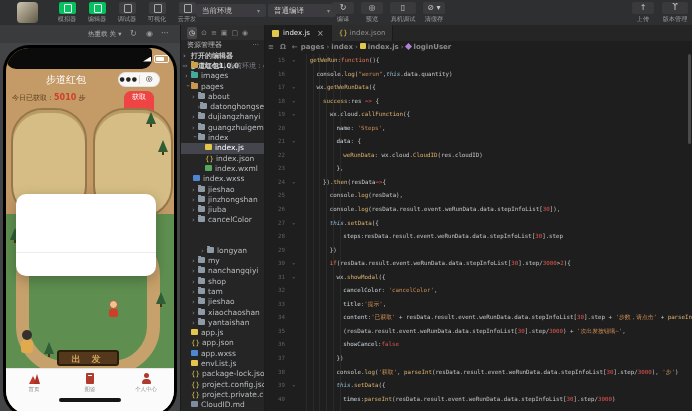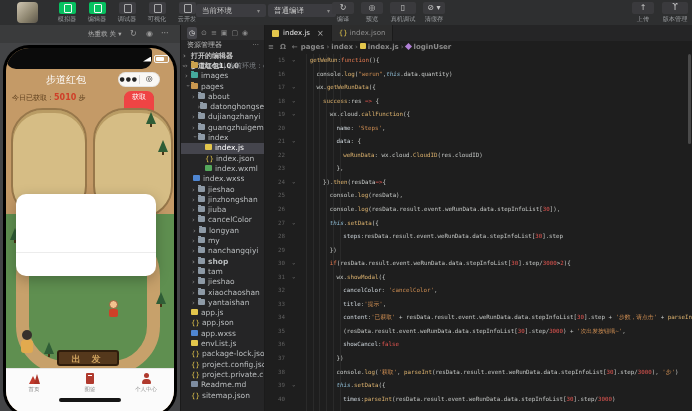--- a/index.html
+++ b/index.html
@@ -301,36 +301,36 @@
         <div class="trow" style="padding-left: 11px;"><span class="chev">›</span><span class="fico f-folder"></span><span>guangzhuigeming</span></div>
         <div class="trow" style="padding-left: 11px;"><span class="chev open">›</span><span class="fico f-folder"></span><span>index</span></div>
         <div class="trow sel" style="padding-left: 18px;"><span class="chev"> </span><span class="fico f-js"></span><span>index.js</span></div>
         <div class="trow" style="padding-left: 18px;"><span class="chev"> </span><span class="fico f-json">{}</span><span>index.json</span></div>
         <div class="trow" style="padding-left: 18px;"><span class="chev"> </span><span class="fico f-wxml"></span><span>index.wxml</span></div>
         <div class="trow" style="padding-left: 6px;"><span class="chev"> </span><span class="fico f-wxss"></span><span>index.wxss</span></div>
         <div class="trow" style="padding-left: 11px;"><span class="chev">›</span><span class="fico f-folder"></span><span>jieshao</span></div>
         <div class="trow" style="padding-left: 11px;"><span class="chev">›</span><span class="fico f-folder"></span><span>jinzhongshan</span></div>
         <div class="trow" style="padding-left: 11px;"><span class="chev">›</span><span class="fico f-folder"></span><span>jiuba</span></div>
         <div class="trow" style="padding-left: 11px;"><span class="chev">›</span><span class="fico f-folder"></span><span>cancelColor</span></div>
-        <div class="trow" style="padding-left: 12px;"><span class="chev">›</span><span class="fico f-folder"></span><span>longyan</span></div>
+        <div class="trow" style="padding-left: 20px; margin-top: 20px;"><span class="chev">›</span><span class="fico f-folder"></span><span>longyan</span></div>
         <div class="trow" style="padding-left: 11px;"><span class="chev">›</span><span class="fico f-folder"></span><span>my</span></div>
         <div class="trow" style="padding-left: 11px;"><span class="chev">›</span><span class="fico f-folder"></span><span>nanchangqiyi</span></div>
-        <div class="trow" style="padding-left: 11px; font-weight: bold;"><span class="chev">›</span><span class="fico f-folder"></span><span>shop</span></div>
+        <div class="trow" style="padding-left: 11px;"><span class="chev">›</span><span class="fico f-folder"></span><span>shop</span></div>
         <div class="trow" style="padding-left: 11px;"><span class="chev">›</span><span class="fico f-folder"></span><span>tam</span></div>
         <div class="trow" style="padding-left: 11px;"><span class="chev">›</span><span class="fico f-folder"></span><span>jieshao</span></div>
         <div class="trow" style="padding-left: 11px;"><span class="chev">›</span><span class="fico f-folder"></span><span>xiaochaoshan</span></div>
         <div class="trow" style="padding-left: 11px;"><span class="chev">›</span><span class="fico f-folder"></span><span>yantaishan</span></div>
         <div class="trow" style="padding-left: 4px;"><span class="chev"> </span><span class="fico f-js"></span><span>app.js</span></div>
         <div class="trow" style="padding-left: 4px;"><span class="chev"> </span><span class="fico f-json">{}</span><span>app.json</span></div>
         <div class="trow" style="padding-left: 4px;"><span class="chev"> </span><span class="fico f-wxss"></span><span>app.wxss</span></div>
         <div class="trow" style="padding-left: 4px;"><span class="chev"> </span><span class="fico f-js"></span><span>envList.js</span></div>
         <div class="trow" style="padding-left: 4px;"><span class="chev"> </span><span class="fico f-json">{}</span><span>package-lock.json</span></div>
         <div class="trow" style="padding-left: 4px;"><span class="chev"> </span><span class="fico f-json">{}</span><span>project.config.json</span></div>
         <div class="trow" style="padding-left: 4px;"><span class="chev"> </span><span class="fico f-json">{}</span><span>project.private.config.js…</span></div>
-        <div class="trow" style="padding-left: 4px;"><span class="chev"> </span><span class="fico f-md"></span><span>Readme.md</span></div>
+        <div class="trow" style="padding-left: 4px;"><span class="chev"> </span><span class="fico f-md"></span><span>CloudID.md</span></div>
         <div class="trow" style="padding-left: 4px;"><span class="chev"> </span><span class="fico f-json">{}</span><span>sitemap.json</span></div>
       </div>
   </div>
 
   <div class="editor">
     <div class="tabbar" id="tabs">
         <div class="tab active">
           <span class="tico"></span>
           <span>index.js</span>
           <span class="close">×</span>

